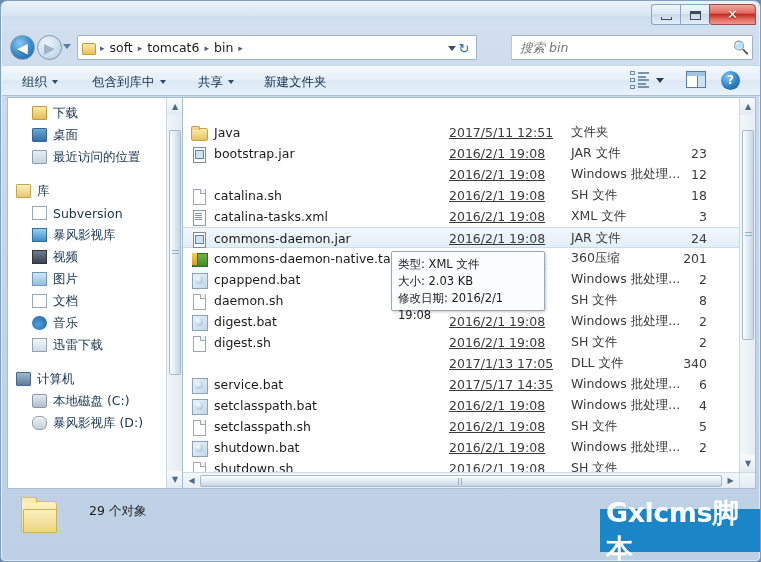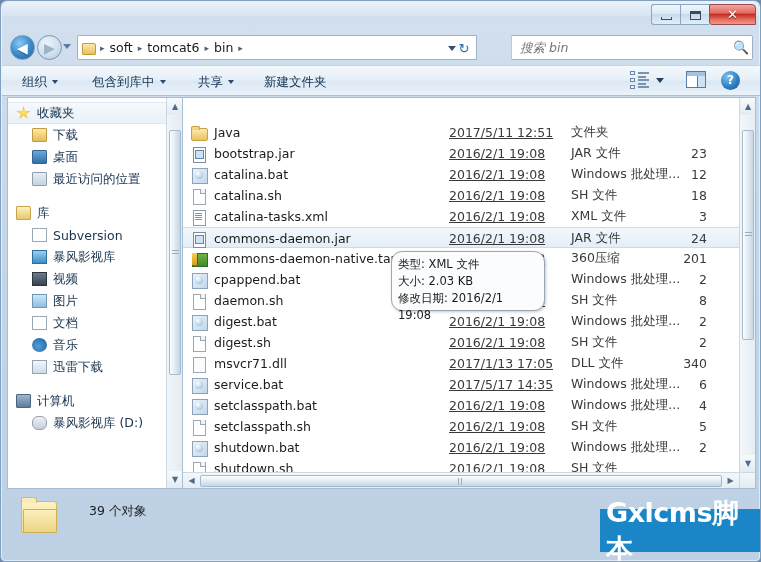--- a/index.html
+++ b/index.html
@@ -185,21 +185,21 @@
     border:1px solid #a5bacd; border-radius:2px;}
   #hsb .th:after{content:'';position:absolute;left:50%;top:2px;margin-left:-3px;width:6px;height:7px;
     background:repeating-linear-gradient(90deg,#97aec3 0 1px,transparent 1px 3px);}
   .hsb-arrow { position:absolute; top:0; width:17px; height:15px; color:#4d6b8a; font-size:8px;
     text-align:center; line-height:15px; cursor:pointer;}
   .corner { position:absolute; right:0; bottom:0; width:16px; height:16px;
     background:linear-gradient(180deg,#f1f6fa,#e3ebf3); border-left:1px solid #cbd9e5; border-top:1px solid #cbd9e5;}
   
   #tooltip {
     position:absolute; left:390px; top:250px; width:154px; height:60px;
-    background:#fbfcfd; border:1px solid #9aa8b6; border-radius:11px;
+    background:#fbfcfd; border:1px solid #9aa8b6; border-radius:2px;
     box-shadow:1px 1px 3px rgba(0,0,0,.22); padding:4px 6px;
     font-size:11.5px; color:#1a1a1a; line-height:17px;
   }
   
   #statusbar { position:absolute; left:6px; top:490px; width:749px; height:64px; }
   #stFolder { position:absolute; left:14px; top:6px; width:40px; height:38px;}
   #stFolder .back { position:absolute;left:0;top:4px;width:36px;height:32px;
     background:linear-gradient(180deg,#fdf2c3,#f0dc8f);border:1px solid #d5bb63;border-radius:2px 3px 2px 2px;}
   #stFolder .tab { position:absolute;left:0;top:0;width:16px;height:6px;
     background:#f8ebb5;border:1px solid #d5bb63;border-bottom:none;border-radius:2px 3px 0 0;}
@@ -289,24 +289,20 @@
         <i class="vl" style="top:12px;width:8px"></i>
       <i class="vl" style="top:15px;width:11px"></i>
     </div>
     <div id="viewCaret"></div>
     <div id="paneIcon" class="tbicon"></div>
     <div id="helpIcon" class="tbicon">?</div>
   </div>
 
   <div id="navpane">
     <div id="navinner">
-        <div class="navrow root sel">
-          <span class="nicon" style="background:radial-gradient(circle at 50% 45%,#ffe36b,#e8a51f);clip-path:polygon(50% 0,61% 35%,98% 35%,68% 57%,79% 92%,50% 70%,21% 92%,32% 57%,2% 35%,39% 35%);width:15px;height:14px;"></span>
-          <span>收藏夹</span>
-        </div>
         <div class="navrow child">
           <span class="nicon" style="background:linear-gradient(180deg,#fdeaa8,#e6bc55);border:1px solid #c29a3c;border-radius:1px;width:15px;height:14px;"></span>
           <span>下载</span>
         </div>
         <div class="navrow child">
           <span class="nicon" style="background:linear-gradient(180deg,#6fa8d8,#2f6fa8);border:1px solid #36648f;border-radius:1px;width:15px;height:14px;"></span>
           <span>桌面</span>
         </div>
         <div class="navrow child">
           <span class="nicon" style="background:linear-gradient(180deg,#e8eef4,#c6d3df);border:1px solid #8e9dac;border-radius:1px;width:15px;height:14px;"></span>
@@ -342,20 +338,24 @@
           <span>音乐</span>
         </div>
         <div class="navrow child">
           <span class="nicon" style="background:linear-gradient(180deg,#f3f7fb,#cfdbe7);border:1px solid #93a3b3;width:15px;height:14px;"></span>
           <span>迅雷下载</span>
         </div>
         <div class="gapr"></div>
         <div class="navrow root">
           <span class="nicon" style="background:linear-gradient(180deg,#9fb7cc,#5d7d9c);border:1px solid #4a6780;border-radius:1px;width:15px;height:14px;"></span>
           <span>计算机</span>
+        </div>
+        <div class="navrow child">
+          <span class="nicon" style="background:linear-gradient(180deg,#e3e9ef,#b3bfcb);border:1px solid #8b97a3;border-radius:2px;width:15px;height:14px;"></span>
+          <span>本地磁盘 (C:)</span>
         </div>
         <div class="navrow child">
           <span class="nicon" style="background:linear-gradient(180deg,#eef2f6,#c6cfd8);border:1px solid #97a2ad;border-radius:6px;width:15px;height:14px;"></span>
           <span>暴风影视库 (D:)</span>
         </div>
       </div>
     <div class="navsb">
       <div class="sbar-arrow up">▲</div>
       <div class="th"></div>
       <div class="sbar-arrow dn">▼</div>
@@ -377,24 +377,20 @@
         <div class="row">
           <div class="c-name">
             <span class="ficon ic-jar"></span>
             <span>bootstrap.jar</span>
           </div>
           <div class="c-date">2016/2/1 19:08</div>
           <div class="c-type">JAR 文件</div>
           <div class="c-size">23</div>
         </div>
         <div class="row">
-          <div class="c-name">
-            <span class="ficon ic-bat"></span>
-            <span>catalina.bat</span>
-          </div>
           <div class="c-date">2016/2/1 19:08</div>
           <div class="c-type">Windows 批处理...</div>
           <div class="c-size">12</div>
         </div>
         <div class="row">
           <div class="c-name">
             <span class="ficon ic-doc"></span>
             <span>catalina.sh</span>
           </div>
           <div class="c-date">2016/2/1 19:08</div>
@@ -458,24 +454,20 @@
         <div class="row">
           <div class="c-name">
             <span class="ficon ic-doc"></span>
             <span>digest.sh</span>
           </div>
           <div class="c-date">2016/2/1 19:08</div>
           <div class="c-type">SH 文件</div>
           <div class="c-size">2</div>
         </div>
         <div class="row">
-          <div class="c-name">
-            <span class="ficon ic-dll"></span>
-            <span>msvcr71.dll</span>
-          </div>
           <div class="c-date">2017/1/13 17:05</div>
           <div class="c-type">DLL 文件</div>
           <div class="c-size">340</div>
         </div>
         <div class="row">
           <div class="c-name">
             <span class="ficon ic-bat"></span>
             <span>service.bat</span>
           </div>
           <div class="c-date">2017/5/17 14:35</div>
@@ -538,18 +530,18 @@
     <div>大小: 2.03 KB</div>
     <div>修改日期: 2016/2/1 19:08</div>
   </div>
 
   <div id="statusbar">
     <div id="stFolder">
       <span class="back"></span>
         <span class="tab"></span>
         <span class="front"></span>
     </div>
-    <div id="stText">39 个对象</div>
+    <div id="stText">29 个对象</div>
   </div>
 
   <div id="watermark" style="background: rgb(26, 134, 200); color: rgb(255, 255, 255);">Gxlcms脚本</div>
 
 </div>
 
 </body></html>

